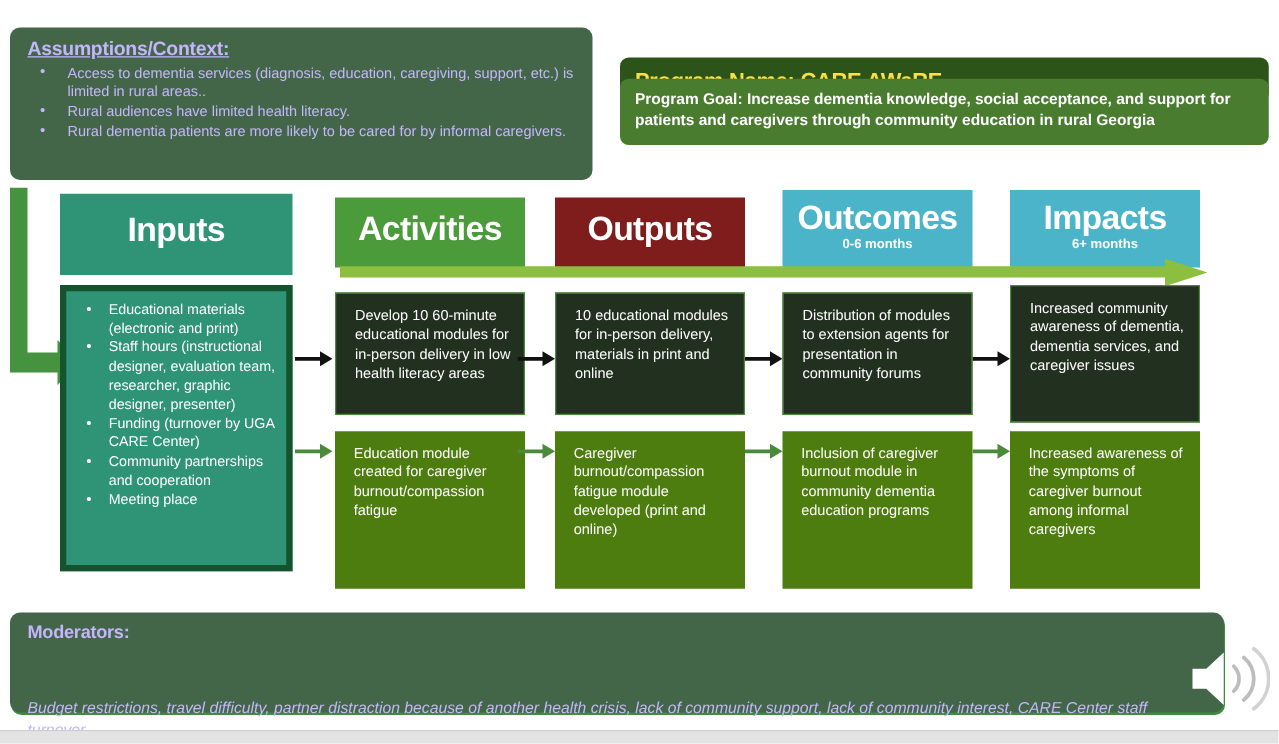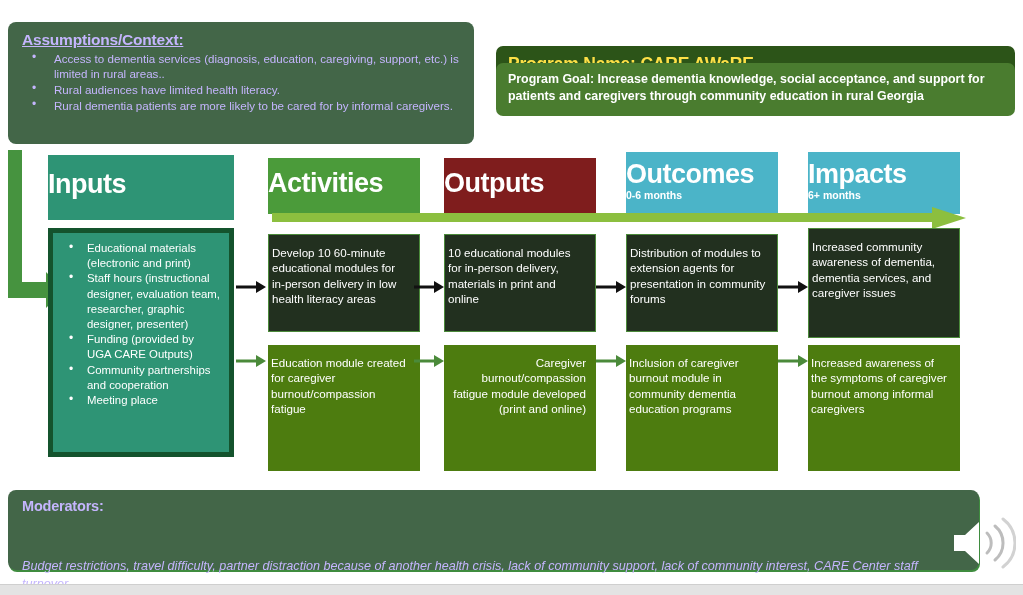--- a/index.html
+++ b/index.html
@@ -96,21 +96,21 @@
     font-weight: bold;
     line-height: 16.5px;
     padding: 8px 12px 0 12px;
     box-sizing: border-box;
   }
 
   
   .col-head {
     position: absolute;
     color: #ffffff;
-    text-align: left;
+    text-align: center;
     box-sizing: border-box;
     font-weight: bold;
     letter-spacing: -0.5px;
   }
   .col-head .ch-title {
     font-size: 27px;
     line-height: 30px;
   }
   .col-head .ch-sub {
     font-size: 10.5px;
@@ -143,21 +143,21 @@
     height: 160px;
   }
 
   
   .cell {
     position: absolute;
     box-sizing: border-box;
     color: #ffffff;
     font-size: 11.6px;
     line-height: 15.3px;
-    padding: 10px 10px 6px 3px;
+    padding: 10px 10px 6px 15px;
     overflow: hidden;
   }
   .cell.dark  { background: #22301f; border: 1px solid #4b8a3a; }
   .cell.teal  { background: #4d7c0f; }
   .cell.green-body {
     background: #2e9475;
     border: 5px solid #14532d;
     padding: 8px 8px 0 8px;
   }
 
@@ -173,21 +173,21 @@
   #cell-inputs { left: 48px; top: 228px; width: 186px; height: 229px; }
 
   
   #cell-act-1  { left: 268px; top: 234px; width: 152px; height: 98px; }
   #cell-out-1  { left: 444px; top: 234px; width: 152px; height: 98px; }
   #cell-outc-1 { left: 626px; top: 234px; width: 152px; height: 98px; }
   #cell-imp-1  { left: 808px; top: 228px; width: 152px; height: 110px; }
 
   
   #cell-act-2  { left: 268px; top: 345px; width: 152px; height: 126px; }
-  #cell-out-2  { left: 444px; top: 345px; width: 152px; height: 126px; text-align: right; }
+  #cell-out-2  { left: 444px; top: 345px; width: 152px; height: 126px; }
   #cell-outc-2 { left: 626px; top: 345px; width: 152px; height: 126px; }
   #cell-imp-2  { left: 808px; top: 345px; width: 152px; height: 126px; }
 
   
   .conn {
     position: absolute;
     width: 30px;
     height: 16px;
   }
 
@@ -270,21 +270,21 @@
   </svg>
 
   <svg id="entry-arrow" viewBox="0 0 62 160">
     <path d="M6,0 L20,0 L20,132 L44,132 L44,122 L62,140 L44,158 L44,148 L6,148 Z" fill="#46933f"></path>
   </svg>
 
   <div id="cell-inputs" class="cell green-body">
     <ul class="bullets">
       <li>Educational materials (electronic and print)</li>
       <li>Staff hours (instructional designer, evaluation team, researcher, graphic designer, presenter)</li>
-      <li>Funding (provided by UGA CARE Outputs)</li>
+      <li>Funding (turnover by UGA CARE Center)</li>
       <li>Community partnerships and cooperation</li>
       <li>Meeting place</li>
     </ul>
   </div>
 
   <div id="cell-act-1" class="cell dark">Develop 10 60-minute educational modules for in-person delivery in low health literacy areas</div>
   <div id="cell-out-1" class="cell dark">10 educational modules for in-person delivery, materials in print and online</div>
   <div id="cell-imp-1" class="cell dark">Increased community awareness of dementia, dementia services, and caregiver issues</div>
   <div id="cell-outc-1" class="cell dark">Distribution of modules to extension agents for presentation in community forums</div>
 

